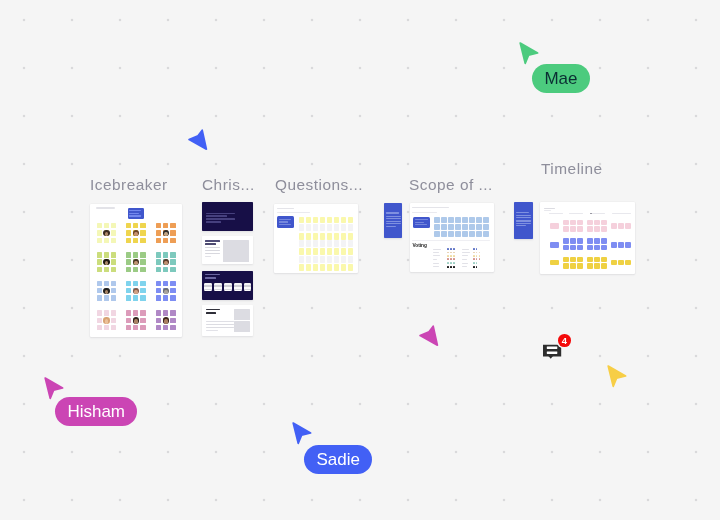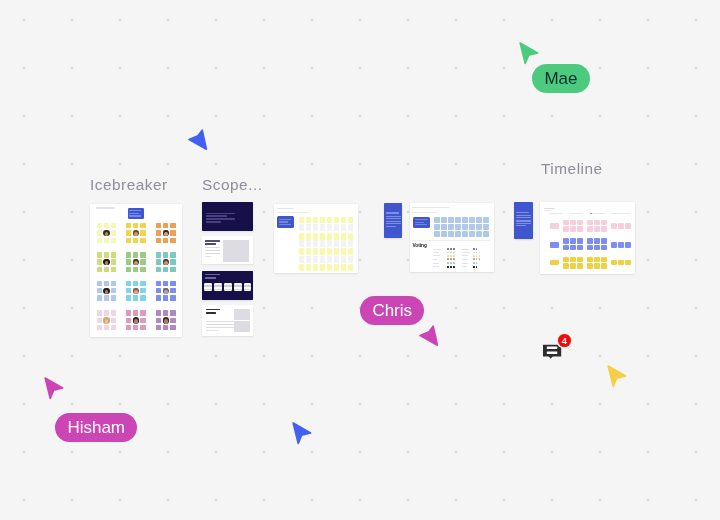--- a/index.html
+++ b/index.html
@@ -88,21 +88,23 @@
   #cmt-badge{position:absolute;left:21.9px;top:2.5px;width:12.6px;height:12.6px;border-radius:50%;
     color:#fff;font-size:9.4px;font-weight:700;line-height:13.2px;text-align:center;
     box-shadow:0 0 0 1.5px #F5F5F5;}
 </style>
 </head>
 <body>
 
 <div id="canvas">
 
   <div class="board-title" style="left:90px;top:176px">Icebreaker</div>
-  <div class="board-title" style="left:202px;top:176px">Scope...</div>
+  <div class="board-title" style="left:202px;top:176px">Chris...</div>
+  <div class="board-title" style="left:275px;top:176px">Questions...</div>
+  <div class="board-title" style="left:409px;top:176px">Scope of ...</div>
   <div class="board-title" style="left:541px;top:160px">Timeline</div>
 
   <div class="card" id="ice-card">
     <div class="ice-line" style="left:6px;top:3.8px;width:18.5px;height:1.3px"></div>
     <div id="ice-accent">
       <i style="top:2.0px;width:11.6px"></i>
       <i style="top:4.8px;width:9.3px"></i>
       <i style="top:7.4px;width:11.9px"></i>
     </div>
     <div class="ice-grid g00" style="left:6.5px;top:19.5px">
@@ -541,32 +543,32 @@
   <div class="cur-wrap" style="left:188px;top:129px">
     <svg width="20" height="23" viewBox="0 0 20 23">
       <path d="M14.2 1.2 L10.0 6.8 L1.1 10.6 L18.4 20.2 Z" fill="#4260F5" stroke="#4260F5" stroke-width="1.7" stroke-linejoin="round"></path>
     </svg>
   </div>
   <div class="cur-wrap" style="left:419px;top:325px">
     <svg width="20" height="23" viewBox="0 0 20 23">
       <path d="M14.2 1.2 L10.0 6.8 L1.1 10.6 L18.4 20.2 Z" fill="#CB45B4" stroke="#CB45B4" stroke-width="1.7" stroke-linejoin="round"></path>
     </svg>
   </div>
-  <div class="pill" style="left: 360px; top: 296px; background: rgb(203, 69, 180); color: rgb(255, 255, 255);">Chris</div>
   <div class="cur-wrap" style="left:44px;top:377px">
     <svg width="20" height="23" viewBox="0 0 20 23">
       <path d="M1.2 1.1 L18.6 11.0 L9.6 13.2 L6.2 21.3 Z" fill="#CB45B4" stroke="#CB45B4" stroke-width="1.7" stroke-linejoin="round"></path>
     </svg>
   </div>
-  <div class="pill" style="left: 55px; top: 397px; background: rgb(203, 69, 180); color: rgb(255, 255, 255); margin-top: 16px;">Hisham</div>
+  <div class="pill" style="left: 55px; top: 397px; background: rgb(203, 69, 180); color: rgb(255, 255, 255);">Hisham</div>
   <div class="cur-wrap" style="left:292px;top:422px">
     <svg width="20" height="23" viewBox="0 0 20 23">
       <path d="M1.2 1.1 L18.6 11.0 L9.6 13.2 L6.2 21.3 Z" fill="#4260F5" stroke="#4260F5" stroke-width="1.7" stroke-linejoin="round"></path>
     </svg>
   </div>
+  <div class="pill" style="left: 304px; top: 445px; background: rgb(66, 96, 245); color: rgb(255, 255, 255);">Sadie</div>
   <div class="cur-wrap" style="left:607px;top:365px">
     <svg width="20" height="23" viewBox="0 0 20 23">
       <path d="M1.2 1.1 L18.6 11.0 L9.6 13.2 L6.2 21.3 Z" fill="#F7CE46" stroke="#F7CE46" stroke-width="1.7" stroke-linejoin="round"></path>
     </svg>
   </div>
 
   <div id="cmt">
     <svg width="36" height="34" viewBox="0 0 36 34">
       <path d="M6.3 11.25 h19.4 a1.0 1.0 0 0 1 1.0 1.0 v12.75 a1.0 1.0 0 0 1 -1.0 1.0 h-8.4 l-2.6 3.3 l-2.6 -3.3 h-5.6 a1.0 1.0 0 0 1 -1.0 -1.0 v-12.75 a1.0 1.0 0 0 1 1.0 -1.0 z" fill="#2E2E2E" stroke="#F5F5F5" stroke-width="3.0" stroke-linejoin="round"></path>
       <rect x="10.8" y="14.45" width="10.5" height="2.5" rx="0.4" fill="#ffffff"></rect>

